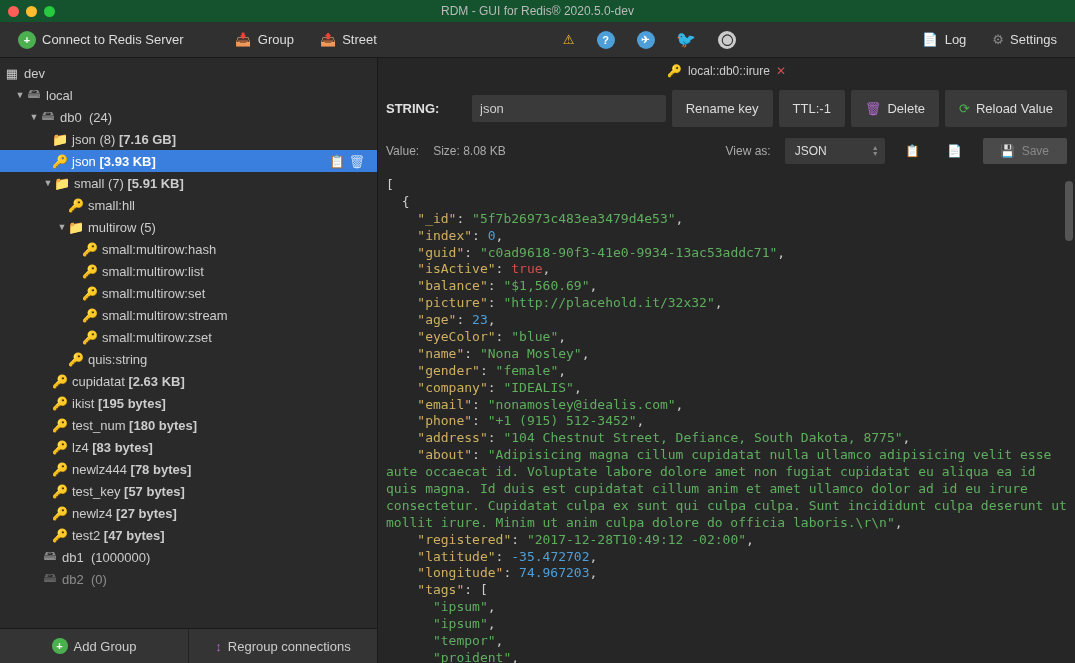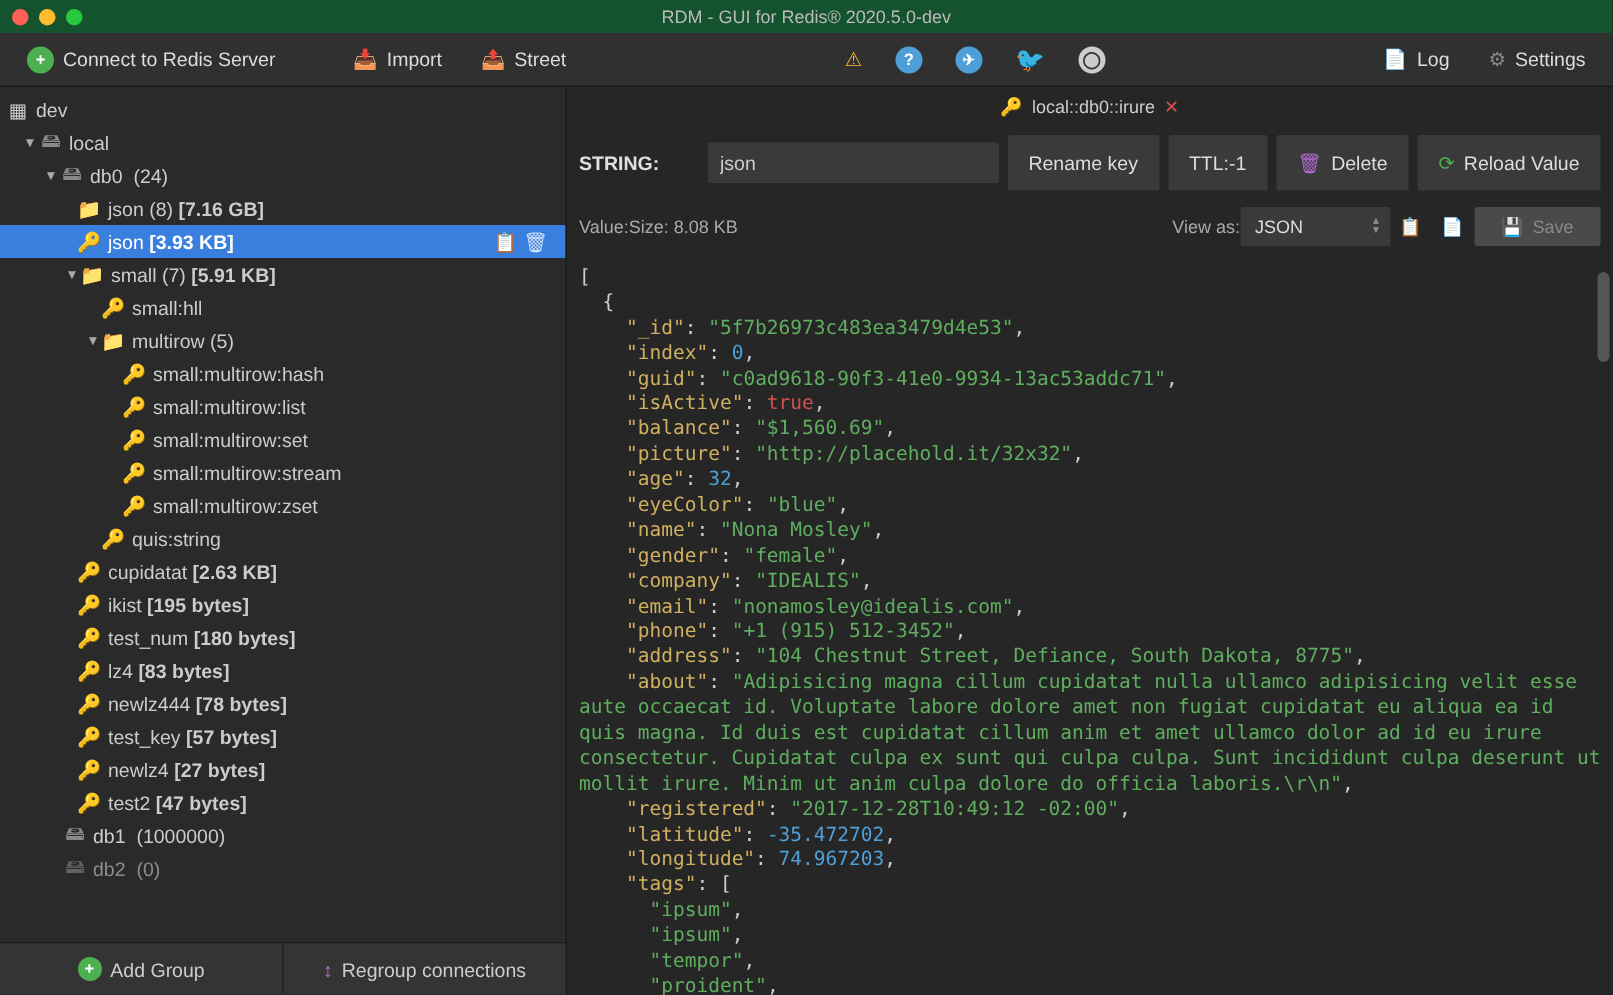--- a/index.html
+++ b/index.html
@@ -33,21 +33,21 @@
   .side-footer { display: flex; border-top: 1px solid #1a1a1a; }
   .footbtn { flex: 1; display: flex; align-items: center; justify-content: center; gap: 6px; height: 34px; background: #343434; cursor: pointer; }
   .footbtn + .footbtn { border-left: 1px solid #222; }
   
   .main { flex: 1; display: flex; flex-direction: column; background: #262626; }
   .crumb { height: 26px; display: flex; align-items: center; justify-content: center; gap: 6px; color: #ccc; font-size: 12px; }
   .row1 { display: flex; align-items: center; gap: 6px; padding: 6px 8px; }
   .lbl { font-weight: bold; color: #e0e0e0; width: 80px; }
   .keyinput { flex: 1; background: #3a3a3a; border: none; color: #ccc; padding: 6px 8px; border-radius: 2px; font-size: 13px; }
   .btn { background: #3a3a3a; border: none; color: #ddd; padding: 11px 14px; border-radius: 2px; cursor: pointer; font-size: 13px; display: flex; align-items: center; gap: 6px; }
-  .row2 { display: flex; align-items: center; gap: 0; padding: 4px 8px 8px; font-size: 12px; color: #aaa; justify-content: space-between; }
+  .row2 { display: flex; align-items: center; gap: 14px; padding: 4px 8px 8px; font-size: 12px; color: #aaa; justify-content: space-between; }
   .select { background: #3a3a3a; padding: 6px 28px 6px 10px; border-radius: 2px; position: relative; color: #ddd; cursor: pointer; min-width: 100px; }
   .select .chev { position: absolute; right: 6px; top: 50%; transform: translateY(-50%); display: flex; flex-direction: column; font-size: 7px; line-height: 6px; color: #888; }
   .iconbtn { width: 28px; height: 28px; display: flex; align-items: center; justify-content: center; cursor: pointer; border-radius: 2px; }
   .savebtn { background: #4a4a4a; padding: 6px 18px; border-radius: 2px; color: #888; display: flex; align-items: center; gap: 6px; }
   .editor { flex: 1; overflow: auto; padding: 4px 8px 8px; font-family: Menlo, Consolas, monospace; font-size: 13px; line-height: 1.3; color: #ccc; position: relative; }
   .editor .scrolltrack { position: absolute; right: 2px; top: 8px; width: 8px; height: 60px; background: #555; border-radius: 4px; }
   .k { color: #d0b060; } .s { color: #5fae5f; } .n { color: #4e9fd8; } .b { color: #d05050; }
   .bold { font-weight: bold; }
 </style>
 </head>
@@ -63,21 +63,21 @@
 </div>
 
 <div class="toolbar">
   <div class="tbtn">
     <span class="circ" style="background:#4caf50;color:#fff">+</span>
     <span>Connect to Redis Server</span>
   </div>
   <div style="width:20px"></div>
   <div class="tbtn">
     <span style="color:#4e9fd8">📥</span>
-    <span>Import</span>
+    <span>Group</span>
   </div>
   <div class="tbtn">
     <span style="color:#4e9fd8">📤</span>
     <span>Street</span>
   </div>
   <div class="spacer"></div>
   <div class="iconbar">
     <span style="color:#ffbd2e">⚠</span>
     <span class="circ" style="background:#4e9fd8;color:#fff">?</span>
     <span class="circ" style="background:#4e9fd8;color:#fff;font-size:10px">✈</span>
@@ -264,21 +264,21 @@
       <div class="scrolltrack"></div>
       <div id="json-render">
           <div>[</div>
           <div>&nbsp;&nbsp;{</div>
           <div>&nbsp;&nbsp;&nbsp;&nbsp;<span class="k">"_id"</span>: <span class="s">"5f7b26973c483ea3479d4e53"</span>,</div>
           <div>&nbsp;&nbsp;&nbsp;&nbsp;<span class="k">"index"</span>: <span class="n">0</span>,</div>
           <div>&nbsp;&nbsp;&nbsp;&nbsp;<span class="k">"guid"</span>: <span class="s">"c0ad9618-90f3-41e0-9934-13ac53addc71"</span>,</div>
           <div>&nbsp;&nbsp;&nbsp;&nbsp;<span class="k">"isActive"</span>: <span class="b">true</span>,</div>
           <div>&nbsp;&nbsp;&nbsp;&nbsp;<span class="k">"balance"</span>: <span class="s">"$1,560.69"</span>,</div>
           <div>&nbsp;&nbsp;&nbsp;&nbsp;<span class="k">"picture"</span>: <span class="s">"http://placehold.it/32x32"</span>,</div>
-          <div>&nbsp;&nbsp;&nbsp;&nbsp;<span class="k">"age"</span>: <span class="n">32</span>,</div>
+          <div>&nbsp;&nbsp;&nbsp;&nbsp;<span class="k">"age"</span>: <span class="n">23</span>,</div>
           <div>&nbsp;&nbsp;&nbsp;&nbsp;<span class="k">"eyeColor"</span>: <span class="s">"blue"</span>,</div>
           <div>&nbsp;&nbsp;&nbsp;&nbsp;<span class="k">"name"</span>: <span class="s">"Nona Mosley"</span>,</div>
           <div>&nbsp;&nbsp;&nbsp;&nbsp;<span class="k">"gender"</span>: <span class="s">"female"</span>,</div>
           <div>&nbsp;&nbsp;&nbsp;&nbsp;<span class="k">"company"</span>: <span class="s">"IDEALIS"</span>,</div>
           <div>&nbsp;&nbsp;&nbsp;&nbsp;<span class="k">"email"</span>: <span class="s">"nonamosley@idealis.com"</span>,</div>
           <div>&nbsp;&nbsp;&nbsp;&nbsp;<span class="k">"phone"</span>: <span class="s">"+1 (915) 512-3452"</span>,</div>
           <div>&nbsp;&nbsp;&nbsp;&nbsp;<span class="k">"address"</span>: <span class="s">"104 Chestnut Street, Defiance, South Dakota, 8775"</span>,</div>
           <div>&nbsp;&nbsp;&nbsp;&nbsp;<span class="k">"about"</span>: <span class="s">"Adipisicing magna cillum cupidatat nulla ullamco adipisicing velit esse aute occaecat id. Voluptate labore dolore amet non fugiat cupidatat eu aliqua ea id quis magna. Id duis est cupidatat cillum anim et amet ullamco dolor ad id eu irure consectetur. Cupidatat culpa ex sunt qui culpa culpa. Sunt incididunt culpa deserunt ut mollit irure. Minim ut anim culpa dolore do officia laboris.\r\n"</span>,</div>
           <div>&nbsp;&nbsp;&nbsp;&nbsp;<span class="k">"registered"</span>: <span class="s">"2017-12-28T10:49:12 -02:00"</span>,</div>
           <div>&nbsp;&nbsp;&nbsp;&nbsp;<span class="k">"latitude"</span>: <span class="n">-35.472702</span>,</div>

